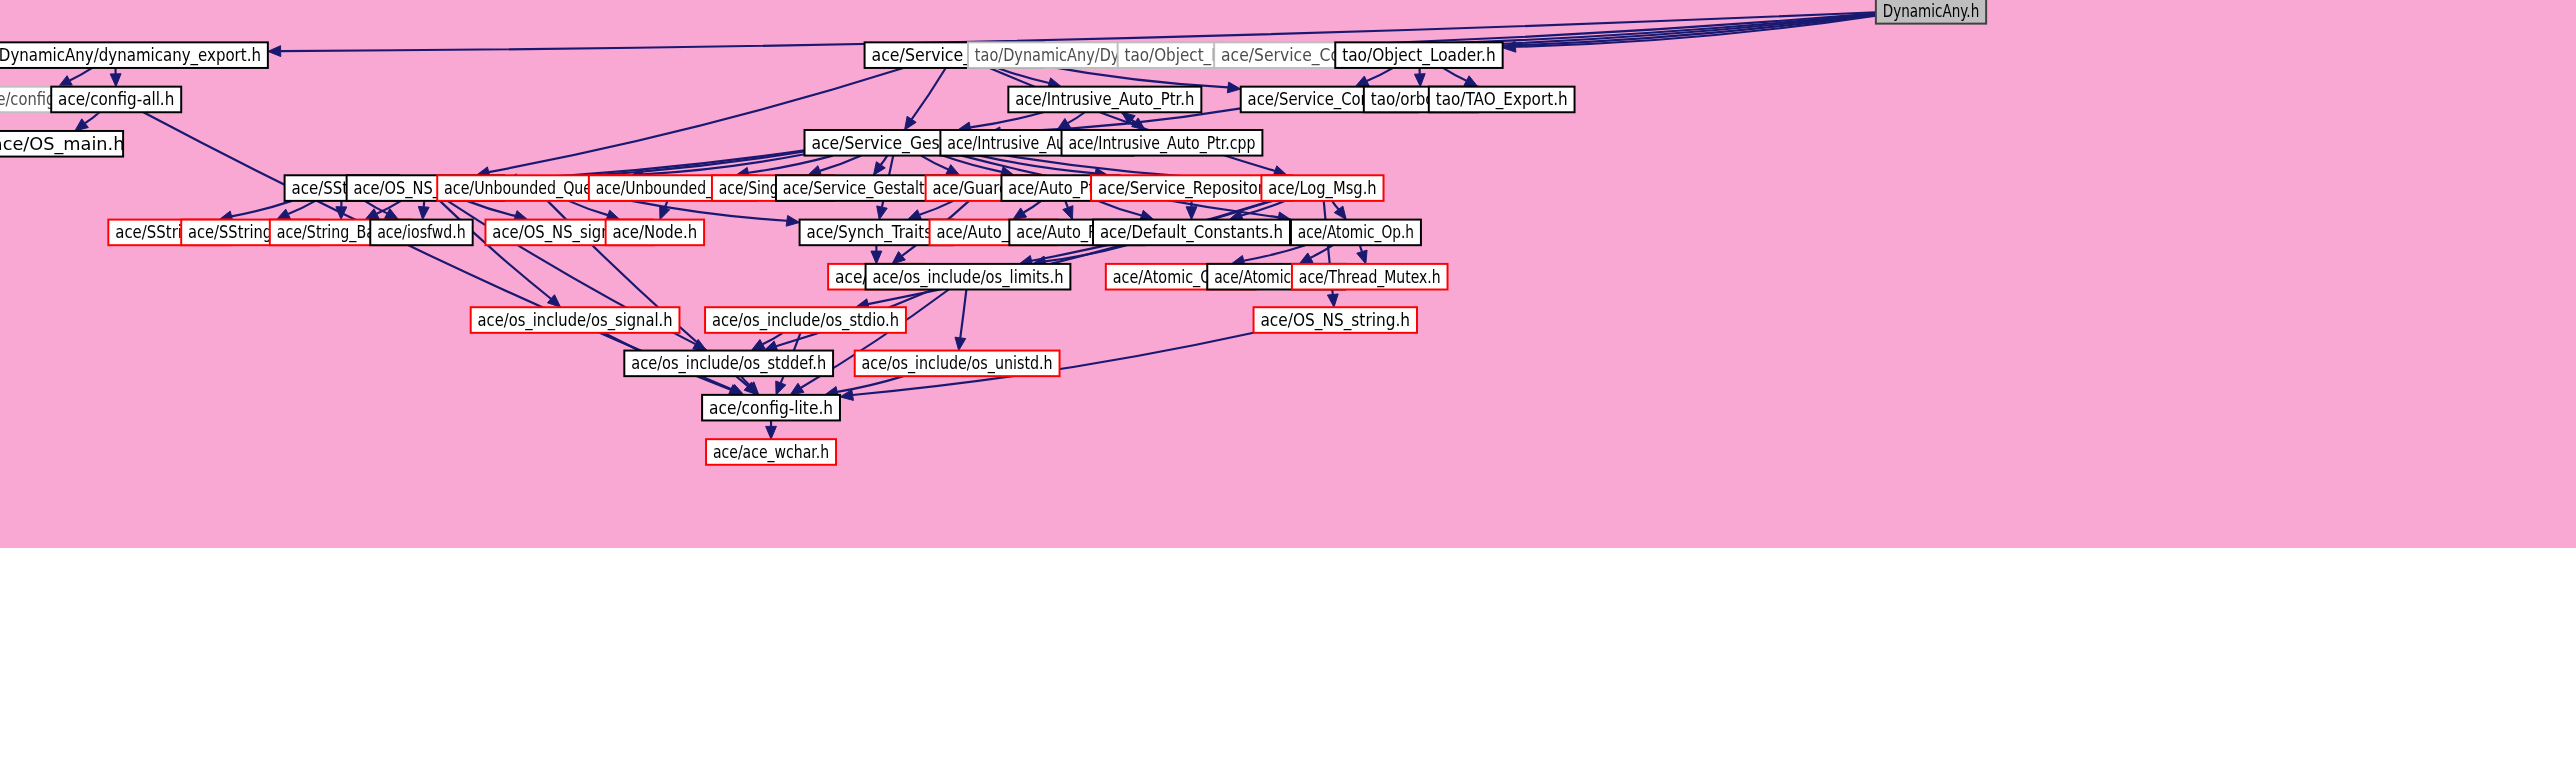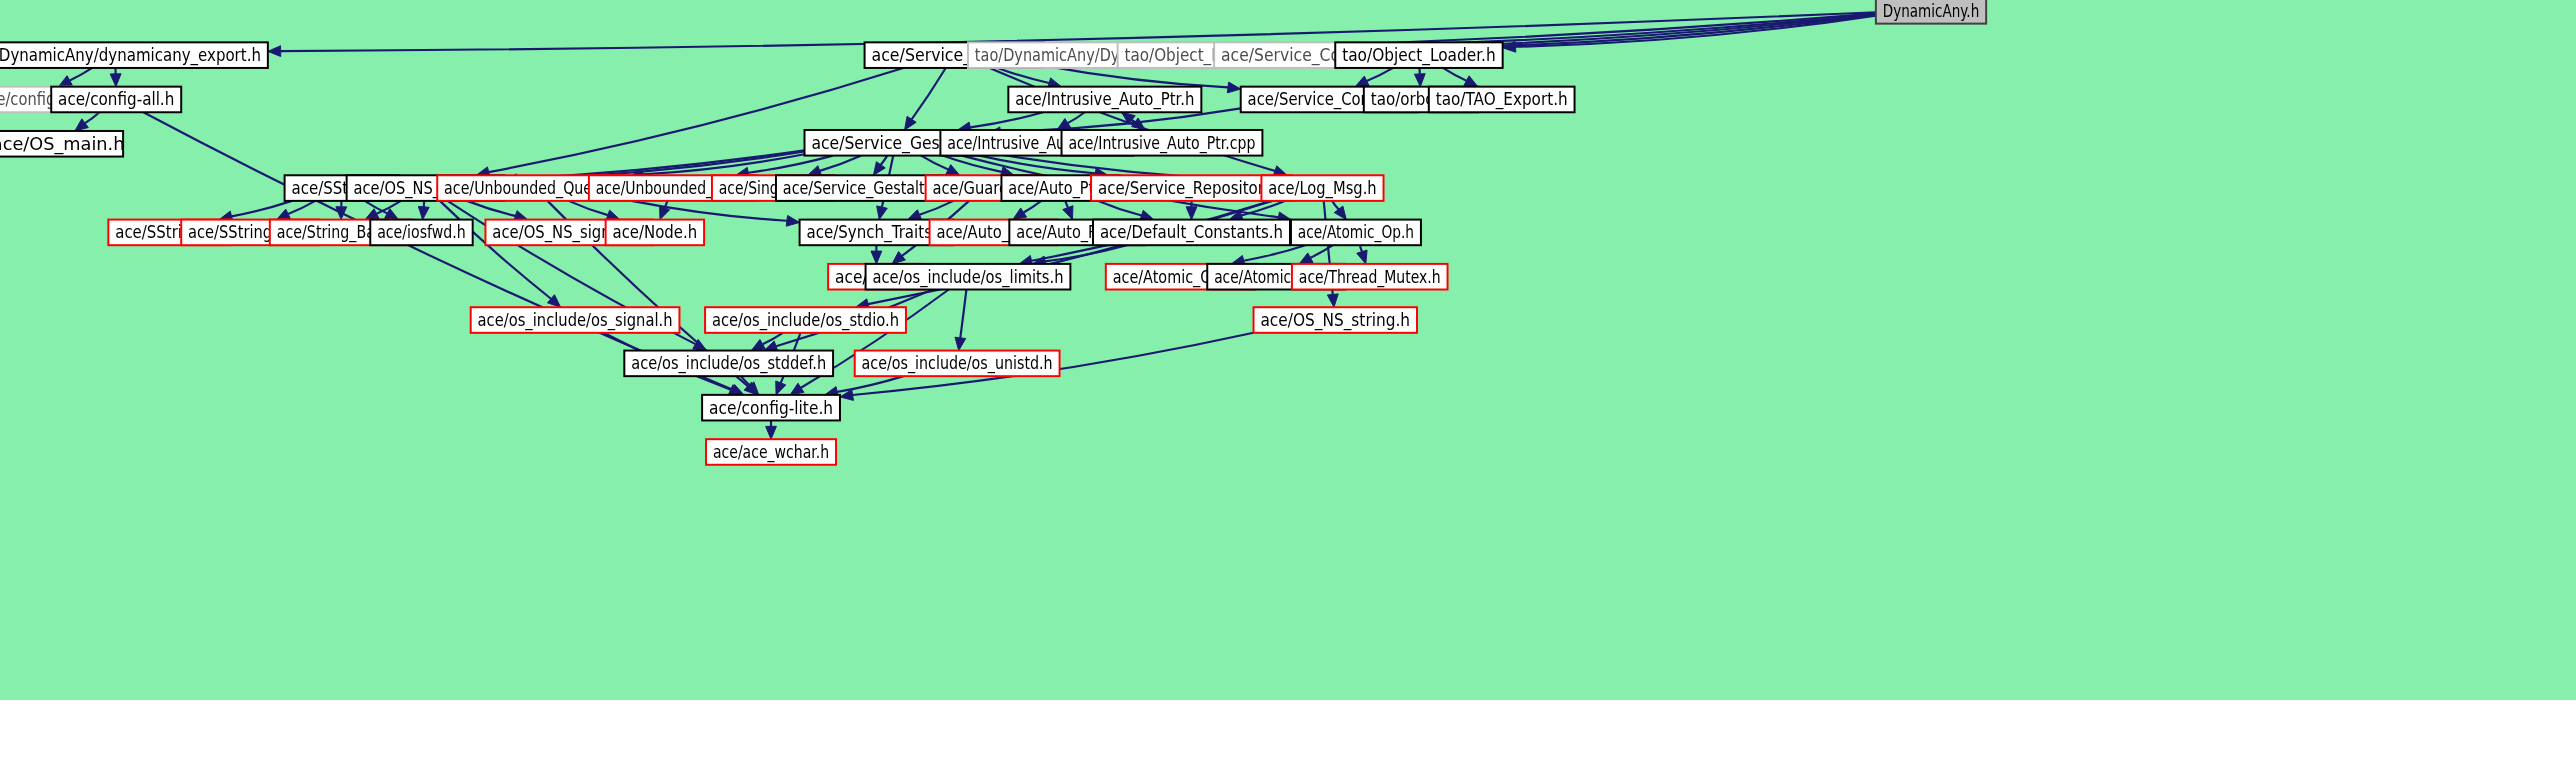--- a/index.html
+++ b/index.html
@@ -6,23 +6,23 @@
     margin: 0;
     padding: 0;
     background: #ffffff;
   }
   body {
     font-family: "DejaVu Sans", "Liberation Sans", sans-serif;
   }
   #graph-root {
     position: relative;
     width: 2576px;
-    height: 700px;
+    height: 548px;
     overflow: hidden;
-    background: #86efac;
+    background: #f9a8d4;
   }
   svg#dep-graph {
     position: absolute;
     left: 0;
     top: 0;
     width: 2576px;
     height: 772px;
     display: block;
   }
   .edge-path {

